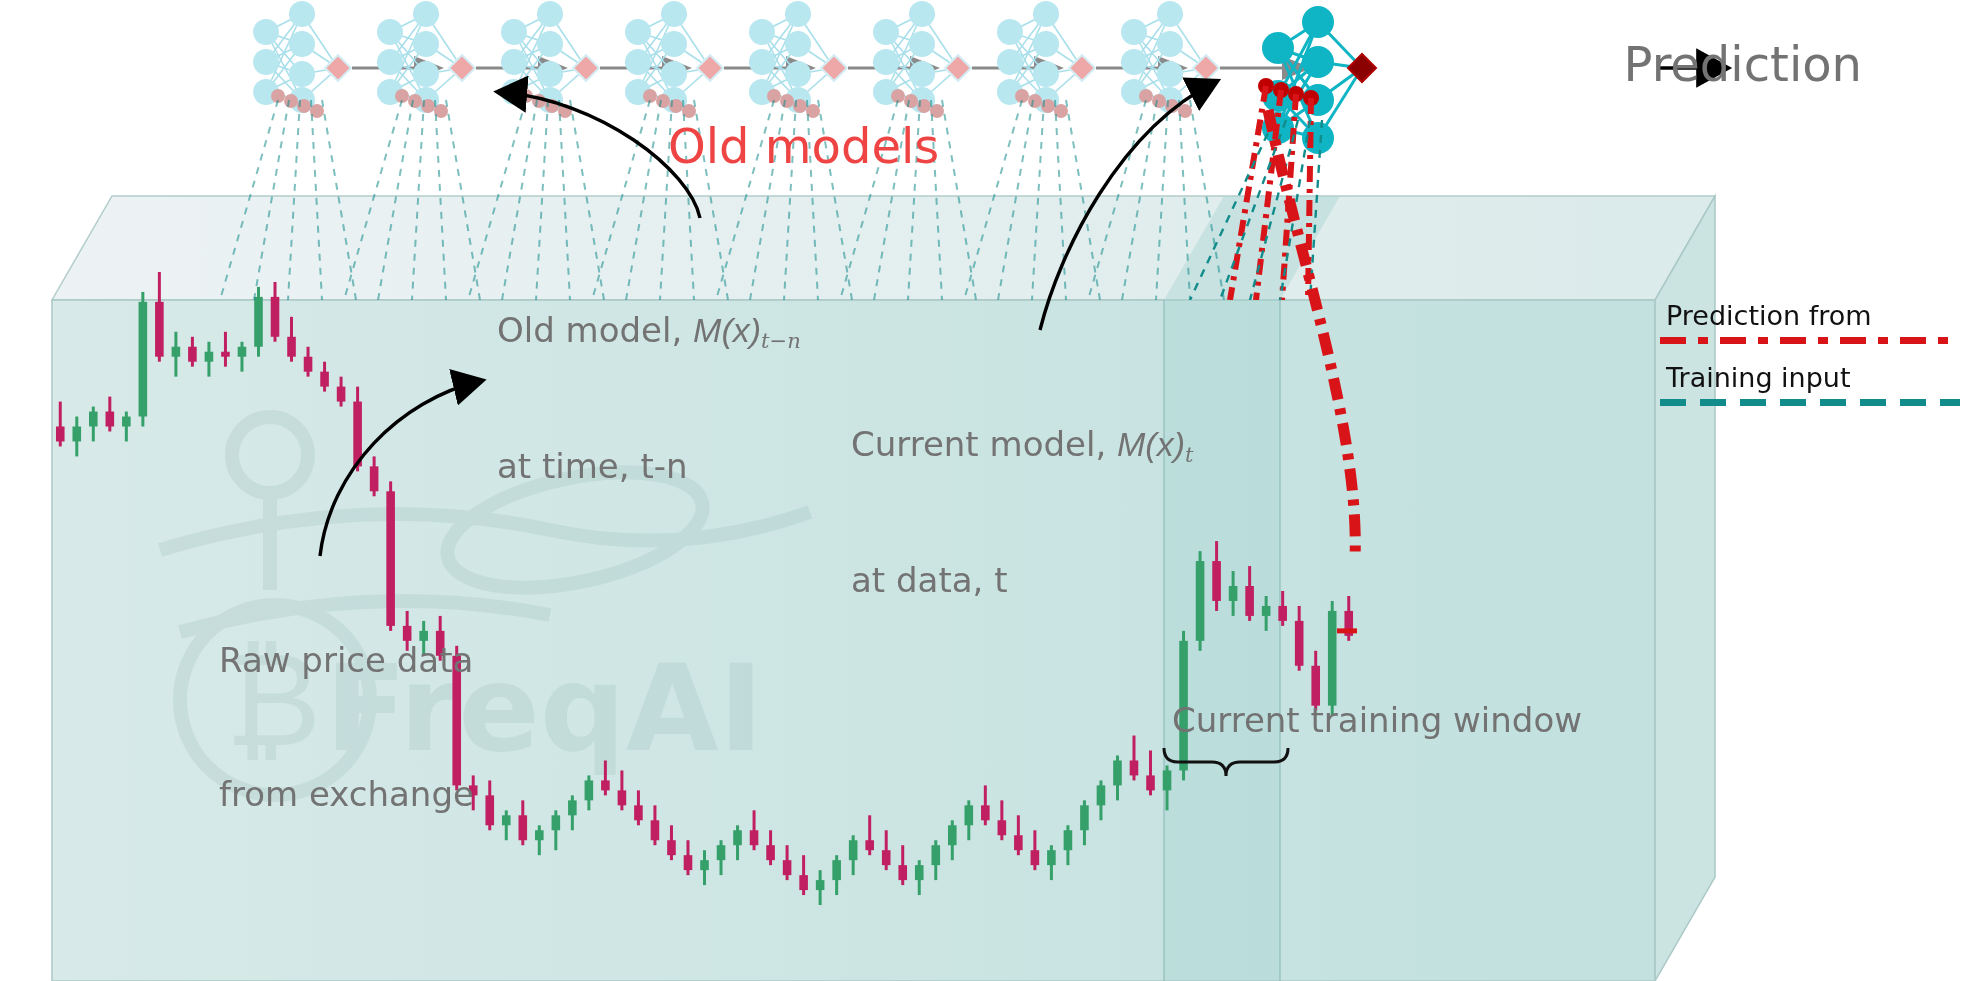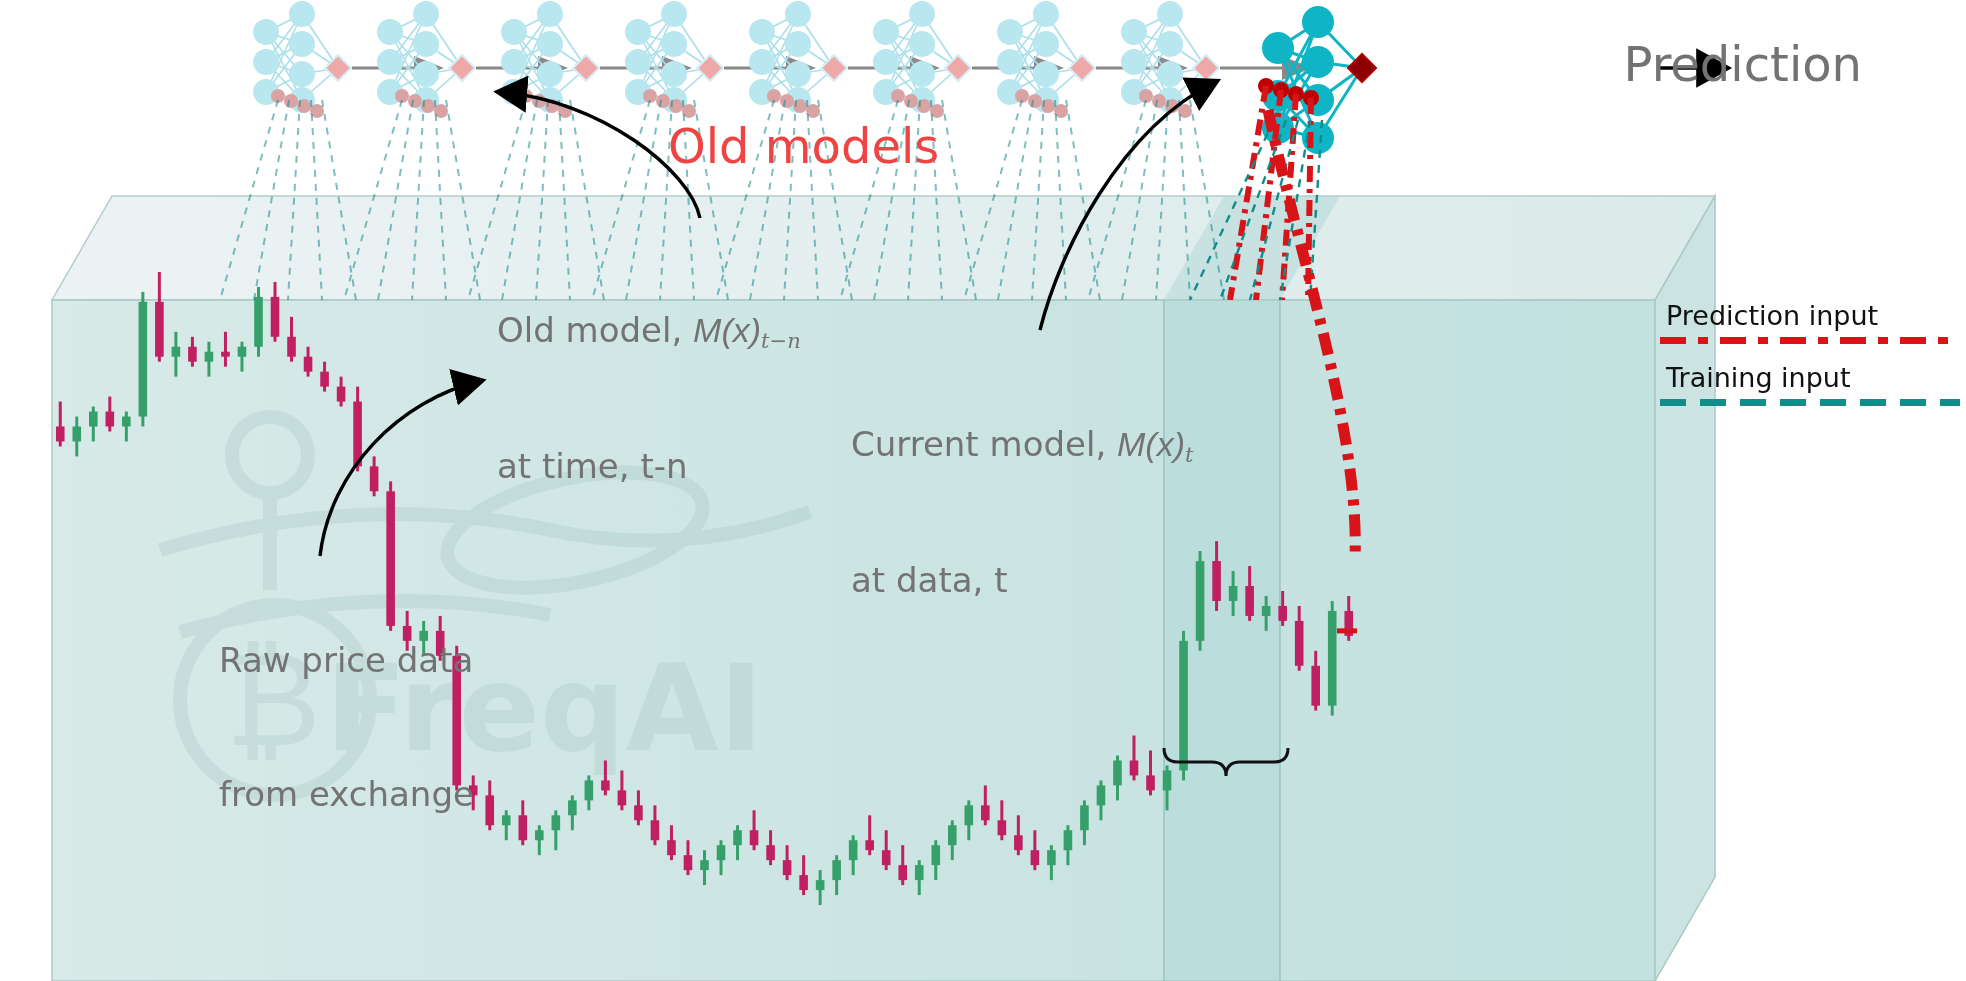--- a/index.html
+++ b/index.html
@@ -605,24 +605,25 @@
   <div class="lbl" id="lbl-currentmodel">
     <div><span>Current model, </span><span class="math">M(x)</span><span class="sub">t</span></div>
     <div>at data, t</div>
   </div>
 
   <div class="lbl" id="lbl-rawprice">
     <div>Raw price data</div>
     <div>from exchange</div>
   </div>
 
+  <div class="lbl" id="lbl-trainwin">Current training window</div>
 
   <div id="legend">
     <div class="lg-row">
-      <div class="lg-text">Prediction input</div>
+      <div class="lg-text">Prediction from</div>
       <div class="lg-line lg-pred"></div>
     </div>
     <div class="lg-row">
       <div class="lg-text">Training input</div>
       <div class="lg-line lg-train"></div>
     </div>
   </div>
 
 </div>
 

